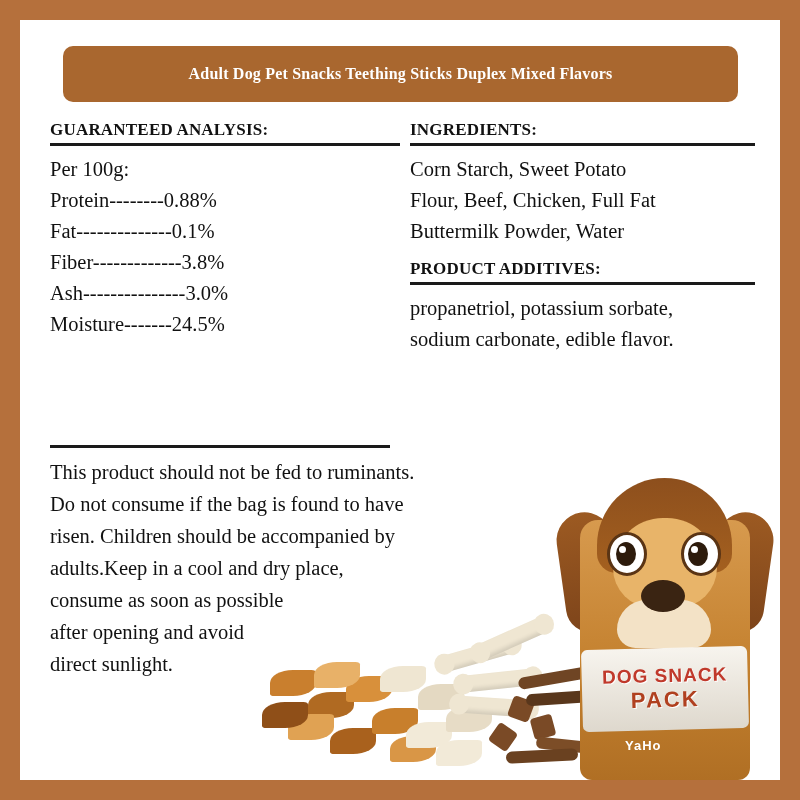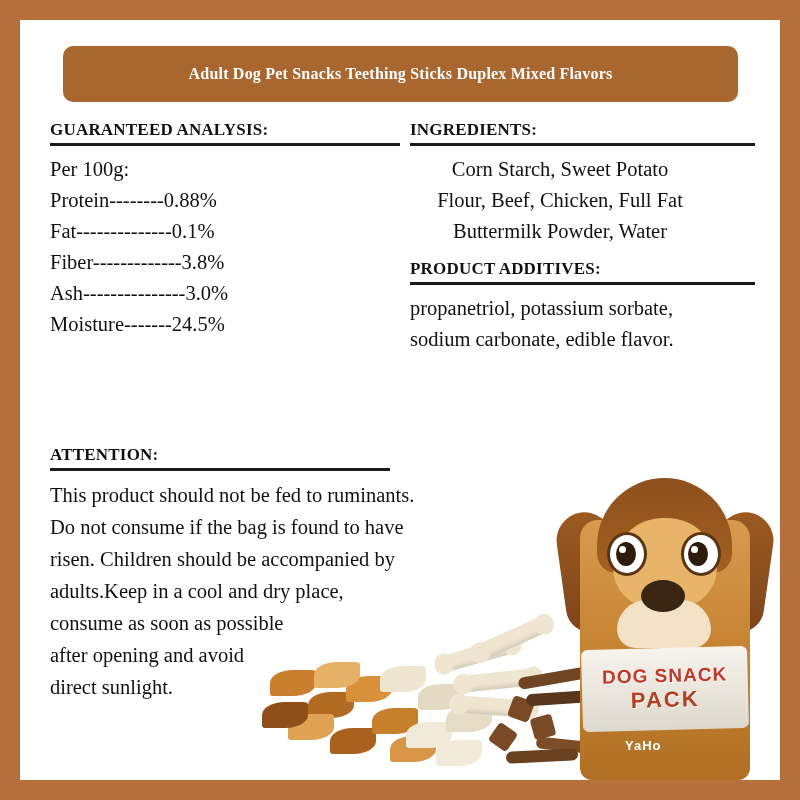--- a/index.html
+++ b/index.html
@@ -86,21 +86,20 @@
     width: 370px;
   }
   .attention-body {
     font-size: 20.5px;
     line-height: 32px;
     color: #111111;
     width: 470px;
   }
   .ingredients-body {
     width: 300px;
-    text-align: center;
   }
   
   .art {
     position: absolute;
     left: 240px;
     top: 420px;
     width: 520px;
     height: 340px;
   }
   .bag {
@@ -310,21 +309,20 @@
     <div style="height:12px"></div>
     <div class="sec-head">PRODUCT ADDITIVES:</div>
     <div class="rule"></div>
     <div class="body-text">
       <div>propanetriol, potassium sorbate,</div>
       <div>sodium carbonate, edible flavor.</div>
     </div>
   </div>
 
   <div class="attention-block">
-    <div class="sec-head">ATTENTION:</div>
     <div class="rule short"></div>
     <div class="attention-body">
       <div>This product should not be fed to ruminants.</div>
       <div>Do not consume if the bag is found to have</div>
       <div>risen. Children should be accompanied by</div>
       <div>adults.Keep in a cool and dry place,</div>
       <div>consume as soon as possible</div>
       <div>after opening and avoid</div>
       <div>direct sunlight.</div>
     </div>

